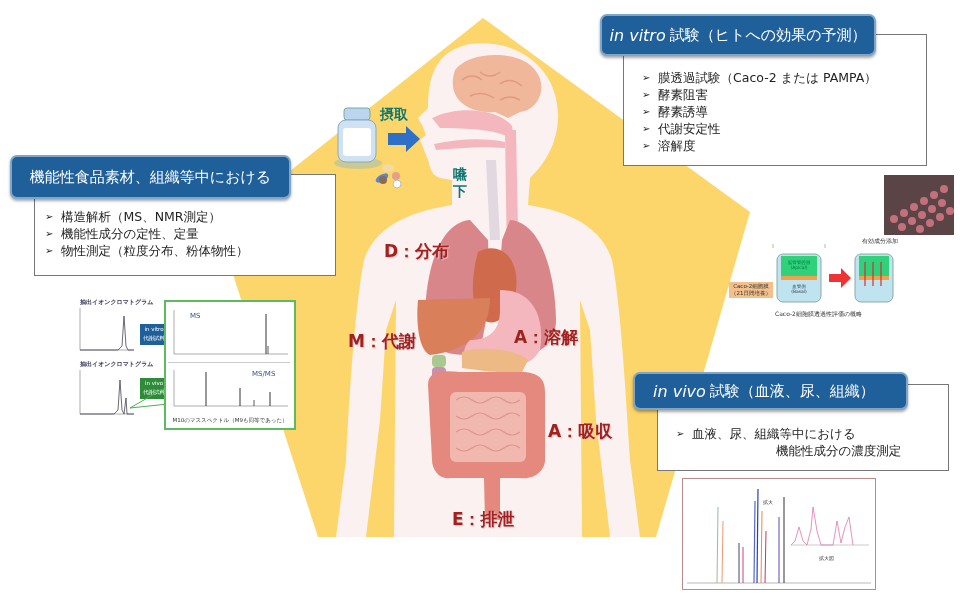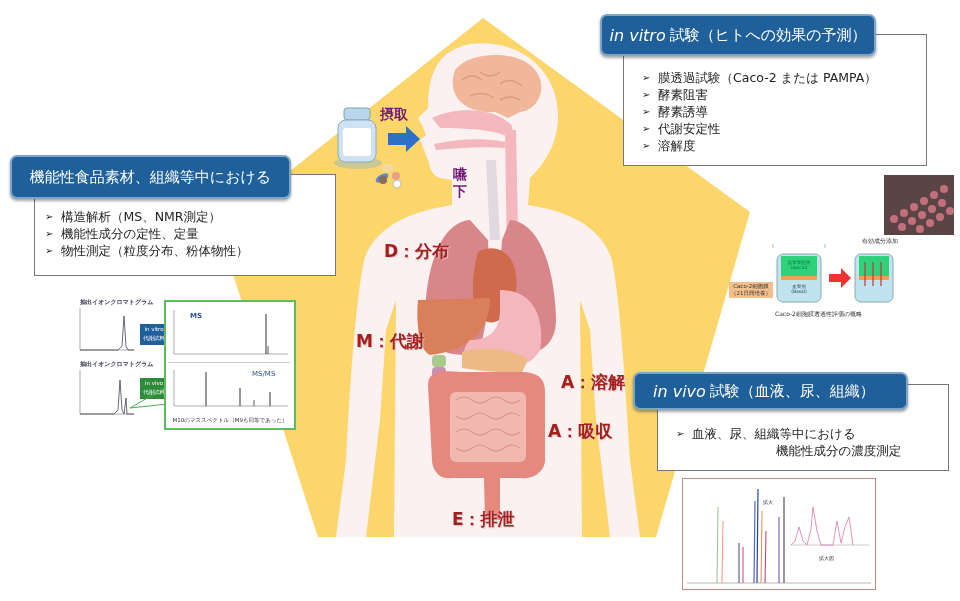--- a/index.html
+++ b/index.html
@@ -5,21 +5,21 @@
   html, body { margin:0; padding:0; background:#ffffff; }
   body { width:960px; height:601px; position:relative; overflow:hidden; font-family:"DejaVu Sans","Liberation Sans",sans-serif; }
   .abs { position:absolute; }
   .title-bar { position:absolute; background:#1f5f9a; color:#fff; border:2px solid #7fa6c9; border-radius:7px; box-shadow:0 2px 3px rgba(0,0,0,0.35); display:flex; align-items:center; justify-content:center; font-size:15px; white-space:nowrap; z-index:3; }
   .title-bar .it { font-style:italic; margin-right:4px; font-size:16px; }
   .list-box { position:absolute; background:#fff; border:1px solid #777; z-index:2; font-size:12.5px; color:#222; }
   .list-box ul { list-style:none; margin:0; padding:0; }
   .list-box li { line-height:17px; display:flex; align-items:flex-start; }
   .bullet { display:inline-block; width:16px; flex:0 0 16px; font-size:10px; }
   .stage-label { position:absolute; color:#a51f1f; font-weight:bold; font-size:17px; text-shadow:1px 1px 1px #d9c9c9; z-index:4; white-space:nowrap; }
-  .small-label { position:absolute; font-weight:bold; font-size:14px; color:#701a75; z-index:4; }
+  .small-label { position:absolute; font-weight:bold; font-size:14px; color:#0f766e; z-index:4; }
   .inset { position:absolute; background:#fff; z-index:2; }
   .tiny { font-size:6px; color:#335; }
 </style>
 </head>
 <body>
 
 <svg class="abs" style="left:0;top:0;z-index:0" width="960" height="601">
   <polygon points="483,18 750,212 656,537 318,537 218,228" fill="#fcd66a"></polygon>
 </svg>
 
@@ -72,22 +72,22 @@
 <svg class="abs" style="left:388px;top:126px;z-index:3" width="34" height="26">
   <polygon points="0,7 18,7 18,0 32,13 18,26 18,19 0,19" fill="#2e6fc7"></polygon>
 </svg>
 <div class="small-label" style="left:380px;top:106px;">摂取</div>
 <div class="small-label" style="left:453px;top:166px;line-height:17px;text-align:center;">
   <div>嚥</div>
   <div>下</div>
 </div>
 
 <div class="stage-label" style="left:384px;top:240px;text-align:center;">D：分布</div>
-<div class="stage-label" style="left:356px;top:330px;">M：代謝</div>
-<div class="stage-label" style="left:561px;top:326px;margin-top:45px;">A：溶解</div>
+<div class="stage-label" style="left:348px;top:330px;">M：代謝</div>
+<div class="stage-label" style="left:514px;top:326px;">A：溶解</div>
 <div class="stage-label" style="left:548px;top:420px;">A：吸収</div>
 <div class="stage-label" style="left:452px;top:508px;">E：排泄</div>
 
 <div class="list-box" style="left:34px;top:174px;width:300px;height:100px;">
   <ul style="padding:33px 0 0 10px;">
     <li>
         <span class="bullet">➢</span>
         <span>構造解析（MS、NMR測定）</span>
       </li>
     <li>
@@ -168,21 +168,21 @@
   </svg>
   <div style="position:absolute;left:72px;top:82px;width:28px;height:20px;background:#2e8b3a;color:#fff;font-size:5.5px;text-align:center;line-height:9px;padding-top:1px;">
     <div>in vivo</div>
       <div>代謝試料</div>
   </div>
   <svg style="position:absolute;left:60px;top:60px;" width="50" height="60">
     <line x1="2" y1="52" x2="40" y2="30" stroke="#4caf50" stroke-width="1"></line>
     <line x1="2" y1="52" x2="40" y2="48" stroke="#4caf50" stroke-width="1"></line>
   </svg>
   <div style="position:absolute;left:96px;top:4px;width:128px;height:126px;border:2px solid #5dba5f;background:#fff;">
-    <div style="position:absolute;left:24px;top:10px;font-size:7px;color:#2a4f9a;font-weight:bold;">MS</div>
+    <div style="position:absolute;left:24px;top:10px;font-size:7px;color:#2a4f9a;font-weight:normal;">MS</div>
     <svg style="position:absolute;left:4px;top:4px;" width="120" height="52">
       <line x1="4" y1="4" x2="4" y2="48" stroke="#777" stroke-width="0.6"></line>
       <line x1="4" y1="48" x2="118" y2="48" stroke="#777" stroke-width="0.6"></line>
       <line x1="96" y1="48" x2="96" y2="8" stroke="#333" stroke-width="1"></line>
       <line x1="98" y1="48" x2="98" y2="40" stroke="#333" stroke-width="0.8"></line>
     </svg>
     <div style="position:absolute;left:2px;top:60px;width:122px;border-top:1px solid #ccc;"></div>
     <div style="position:absolute;left:86px;top:68px;font-size:7px;color:#2a4f9a;font-weight:normal;">MS/MS</div>
     <svg style="position:absolute;left:4px;top:64px;" width="120" height="44">
       <line x1="4" y1="4" x2="4" y2="40" stroke="#777" stroke-width="0.6"></line>

